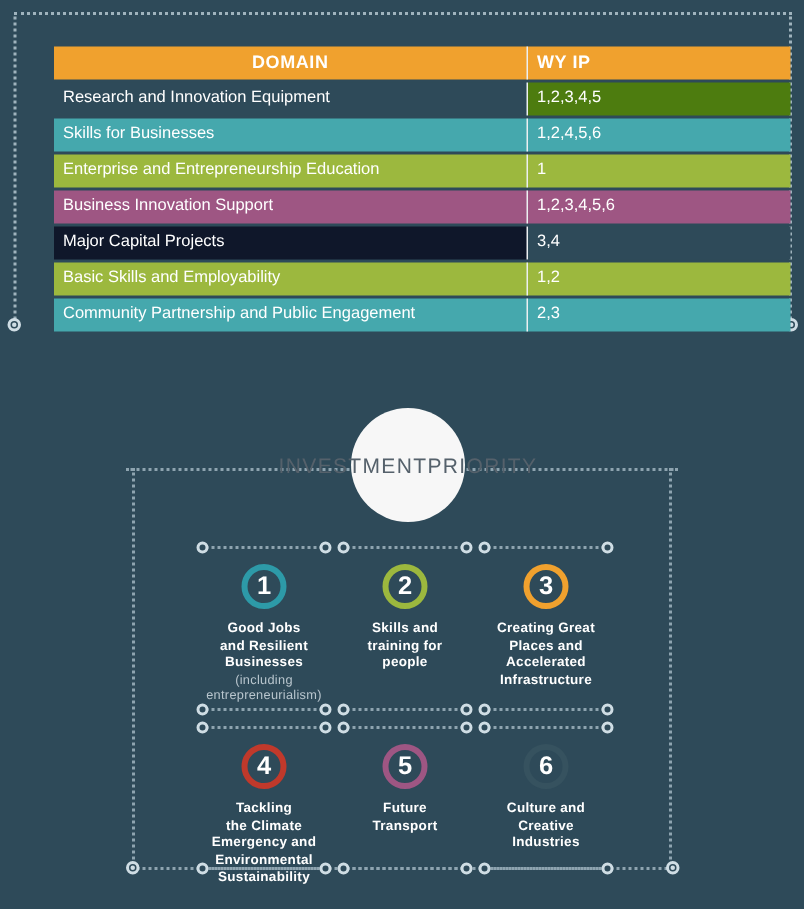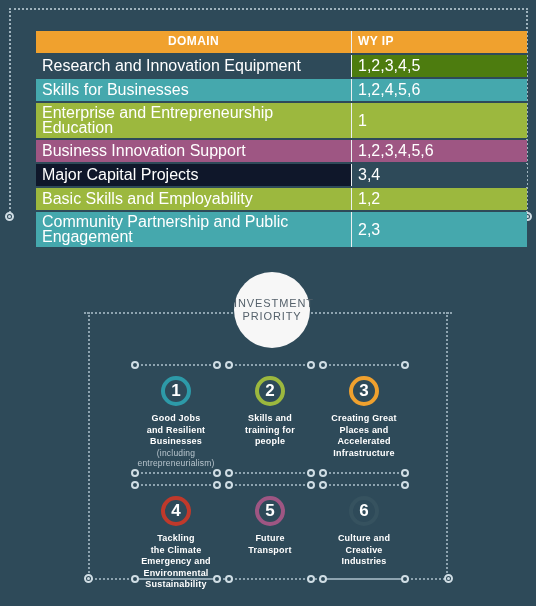--- a/index.html
+++ b/index.html
@@ -30,21 +30,21 @@
   #dot-outer-right{left:523px;top:212px;}
 
   
   #domain-table{
     position:absolute;left:36px;top:29px;width:466px;
     border-collapse:separate;border-spacing:0 2px;
     table-layout:fixed;
   }
   #domain-table td,#domain-table th{
     padding:2px 6px 3px 6px;
-    font-size:16px;
+    font-size:11px;
     line-height:15px;
     color:#ffffff;
     font-weight:normal;
     vertical-align:middle;
     height:17px;
   }
   #domain-table .c-domain{
     width:303px;
     border-right:1px solid #eceff1;
   }
@@ -67,22 +67,22 @@
     border-right:2px dotted #8ea4b0;
     border-bottom:2px dotted #8ea4b0;
     box-sizing:border-box;
   }
   #dot-inner-bl{left:84px;top:318px;}
   #dot-inner-br{left:444px;top:318px;}
 
   #ip-circle{
     position:absolute;left:234px;top:16px;width:76px;height:76px;
     border-radius:50%;background:#f7f7f7;
-    display:flex;flex-direction:column;justify-content:center;
-    color:#55616b;font-size:11px;letter-spacing:.9px;line-height:13px;
+    display:flex;align-items:center;justify-content:center;
+    color:#55616b;font-size:14px;letter-spacing:.9px;line-height:13px;
     text-align:center;
   }
 
   .pillar{
     position:absolute;width:90px;text-align:center;
   }
   .pillar .bracket{
     position:absolute;left:3px;top:0;width:84px;height:0;
     border-top:2px dotted #8ea4b0;
   }

